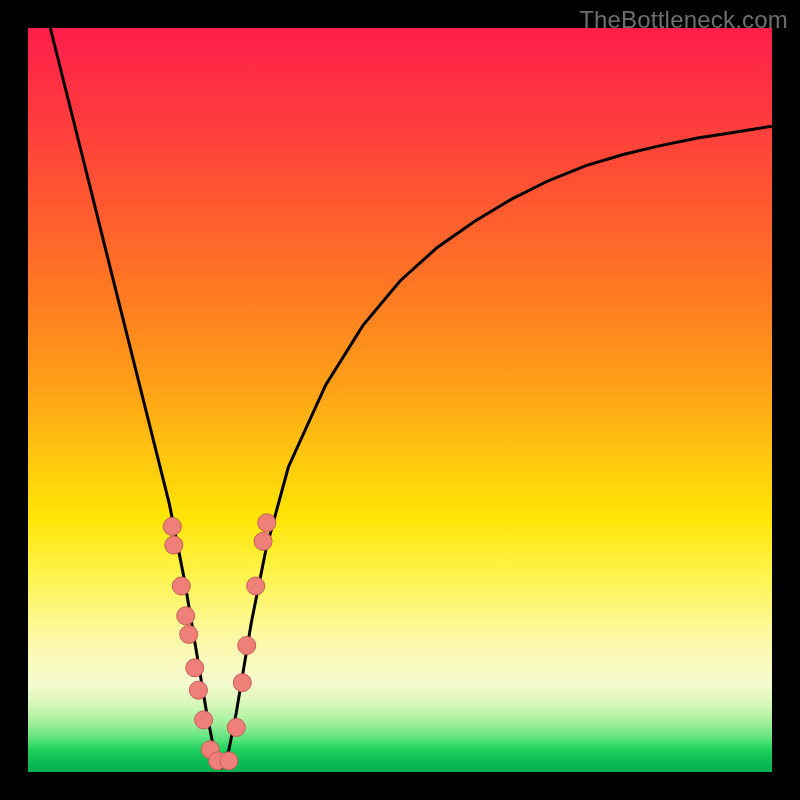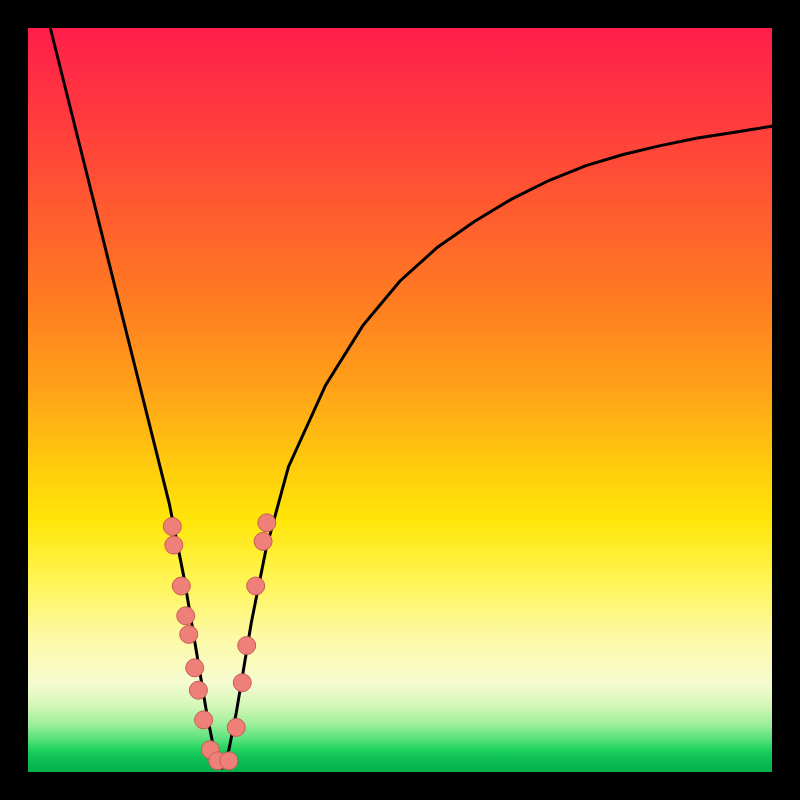--- a/index.html
+++ b/index.html
@@ -80,13 +80,14 @@
           <circle cx="200.9" cy="732.8" r="9" fill="#ef8079" stroke="#c85a54" stroke-width="1"></circle>
           <circle cx="208.3" cy="699.4" r="9" fill="#ef8079" stroke="#c85a54" stroke-width="1"></circle>
           <circle cx="214.3" cy="654.7" r="9" fill="#ef8079" stroke="#c85a54" stroke-width="1"></circle>
           <circle cx="218.7" cy="617.5" r="9" fill="#ef8079" stroke="#c85a54" stroke-width="1"></circle>
           <circle cx="227.7" cy="558.0" r="9" fill="#ef8079" stroke="#c85a54" stroke-width="1"></circle>
           <circle cx="235.1" cy="513.4" r="9" fill="#ef8079" stroke="#c85a54" stroke-width="1"></circle>
           <circle cx="238.8" cy="494.8" r="9" fill="#ef8079" stroke="#c85a54" stroke-width="1"></circle>
         </g>
     </svg>
   </div>
+  <div class="watermark">TheBottleneck.com</div>
 </div>
 
 </body></html>

